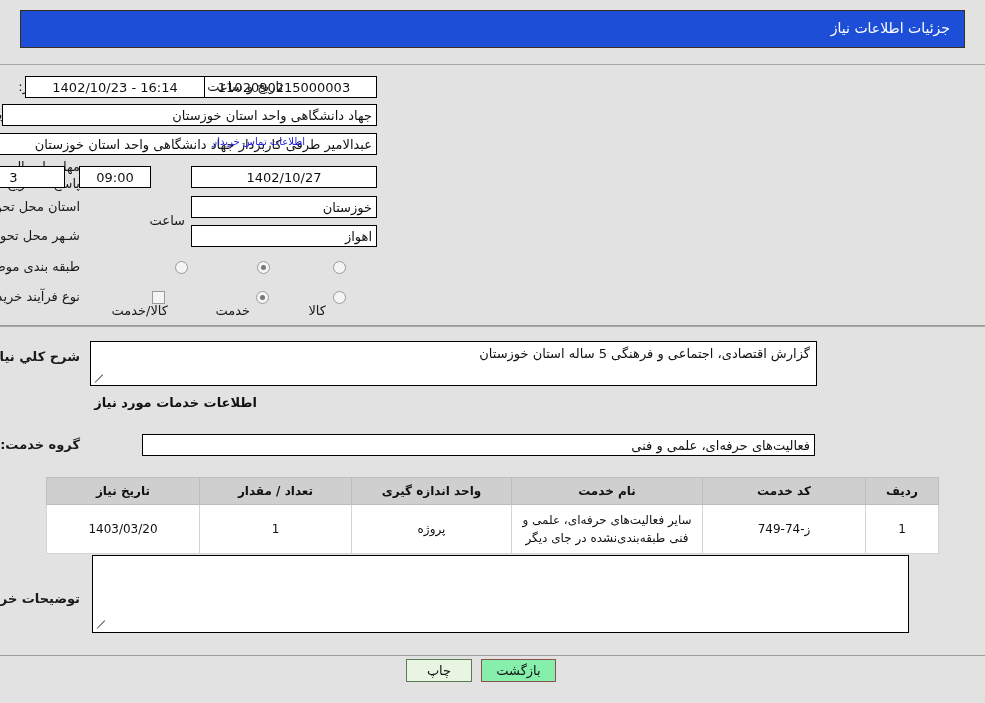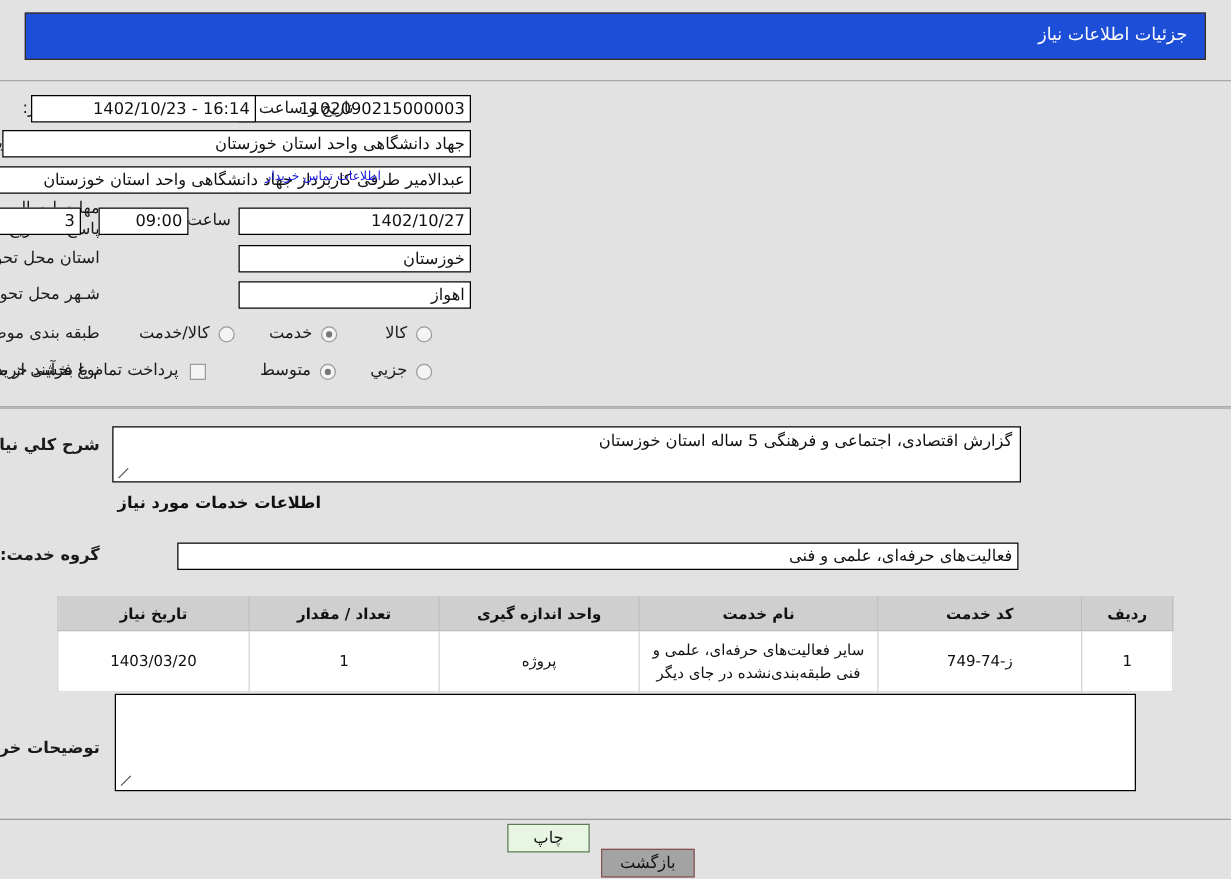--- a/index.html
+++ b/index.html
@@ -77,36 +77,37 @@
     font-size: 13px;
     color: #111;
     padding: 1px 4px 0 4px;
     height: 22px;
     line-height: 19px;
     overflow: hidden;
     white-space: nowrap;
     text-align: center;
   }
   .fld.rt  { text-align: right; }
-  .fld.ctr { text-align: right; }
+  .fld.ctr { text-align: center; }
 
   .link {
     position: absolute;
     color: #1a1ae0;
     font-size: 10px;
     white-space: nowrap;
     text-decoration: none;
     cursor: pointer;
   }
 
   .inline-txt {
     position: absolute;
     font-size: 13px;
     color: #1a1a1a;
     white-space: nowrap;
+    margin-top: 44px;
   }
 
   
   .radio {
     position: absolute;
     width: 13px;
     height: 13px;
     border-radius: 50%;
     border: 1px solid #9a9a9a;
     background: #f4f4f4;
@@ -199,21 +200,21 @@
     line-height: 21px;
     font-size: 13px;
     text-align: center;
     border: 1px solid #555;
     box-sizing: border-box;
     cursor: pointer;
     color: #111;
     z-index: 3;
   }
   .btn-print  { background: #e8f5e3; border-color: #5d7a55; }
-  .btn-back   { background: #a3a3a3; border-color: #8a5050; margin-top: 20px; }
+  .btn-back   { background: #86efac; border-color: #8a5050; }
 </style>
 </head>
 <body>
 
 <div id="page">
 
   <svg class="watermark" width="985" height="703" viewBox="0 0 985 703" aria-hidden="true">
     <g opacity="0.16">
       <path d="M210 200 L280 168 L350 200 L350 272 C350 318 318 350 280 366 C242 350 210 318 210 272 Z" fill="none" stroke="#b05560" stroke-width="16"></path>
       <path d="M243 255 L272 288 L322 228" fill="none" stroke="#b05560" stroke-width="15" stroke-linecap="round" stroke-linejoin="round"></path>

